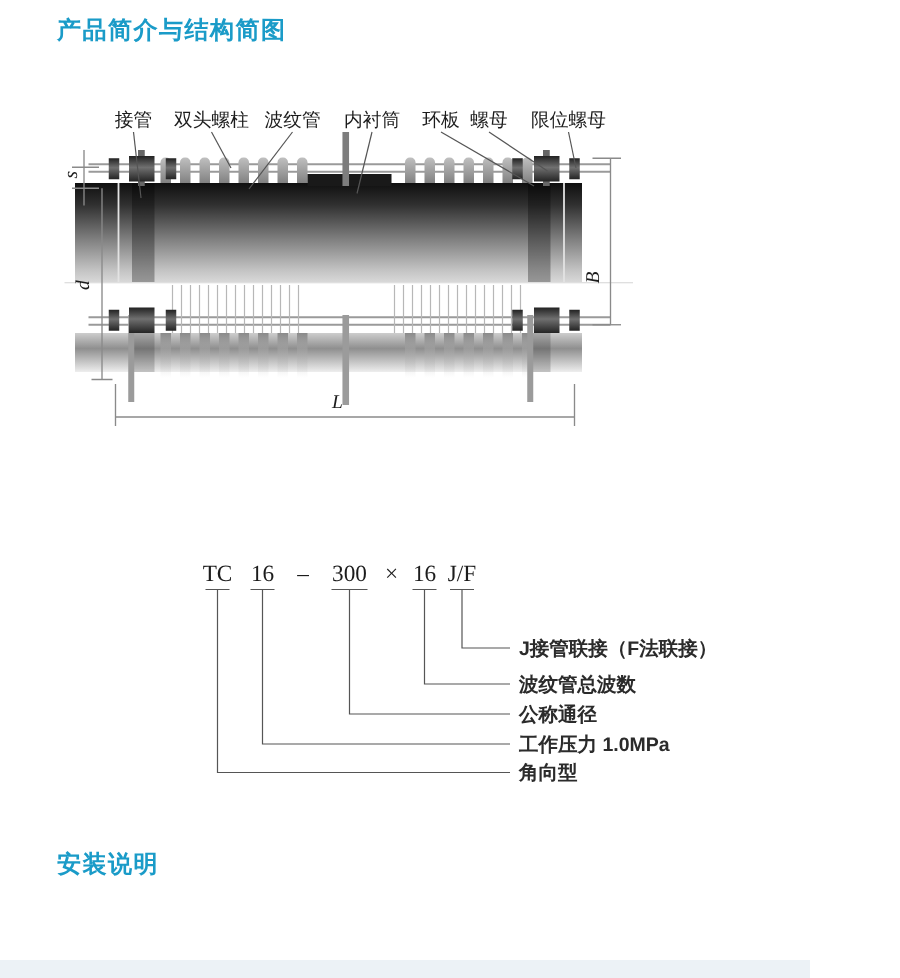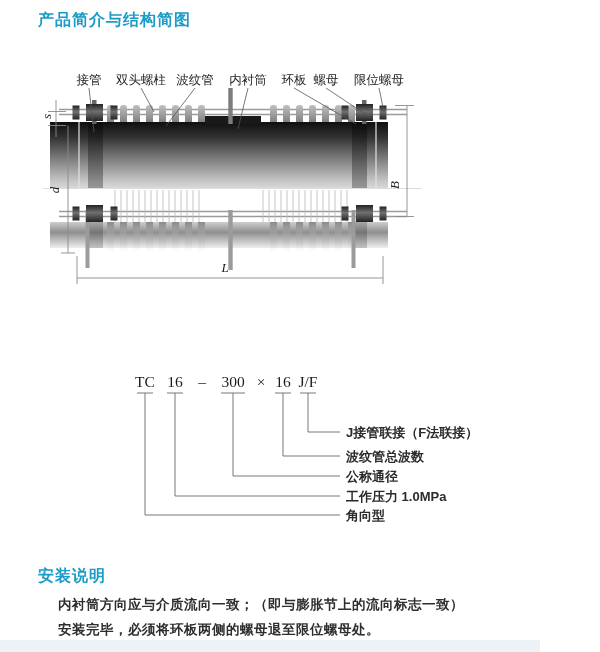--- a/index.html
+++ b/index.html
@@ -241,19 +241,15 @@
       <text class="code-expl" x="228" y="64.5">J接管联接（F法联接）</text>
       <text class="code-expl" x="228" y="88.5">波纹管总波数</text>
       <text class="code-expl" x="228" y="108.5">公称通径</text>
       <text class="code-expl" x="228" y="128.5">工作压力 1.0MPa</text>
       <text class="code-expl" x="228" y="147.5">角向型</text>
     </g>
   </svg>
 
   <div class="sec-title" id="title-3">安装说明</div>
 
-  <div class="install-text">
-    <div>内衬筒方向应与介质流向一致；（即与膨胀节上的流向标志一致）</div>
-    <div>安装完毕，必须将环板两侧的螺母退至限位螺母处。</div>
-  </div>
 
   <div class="footer-band"></div>
 </div>
 
 </body></html>

